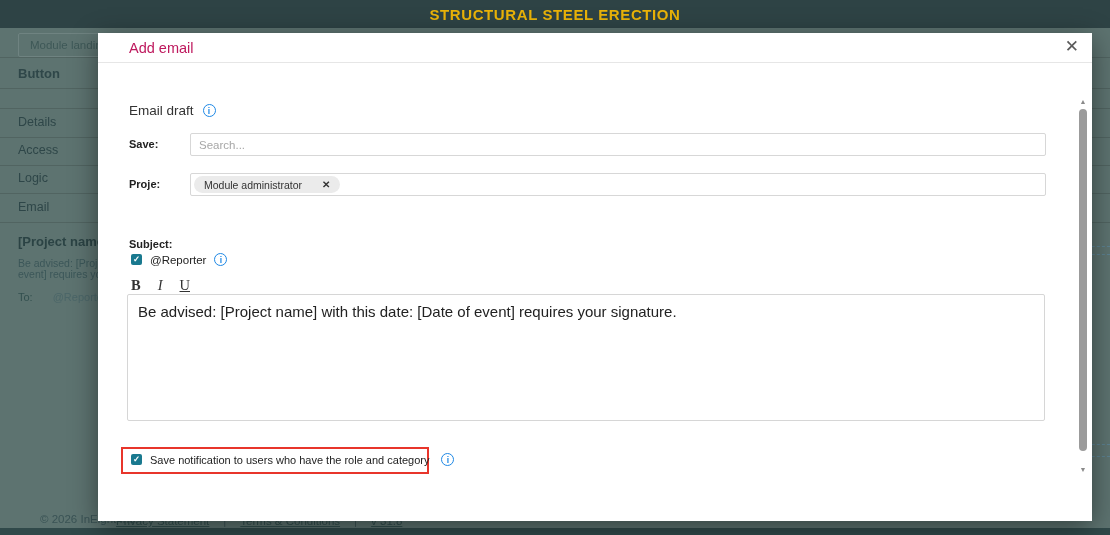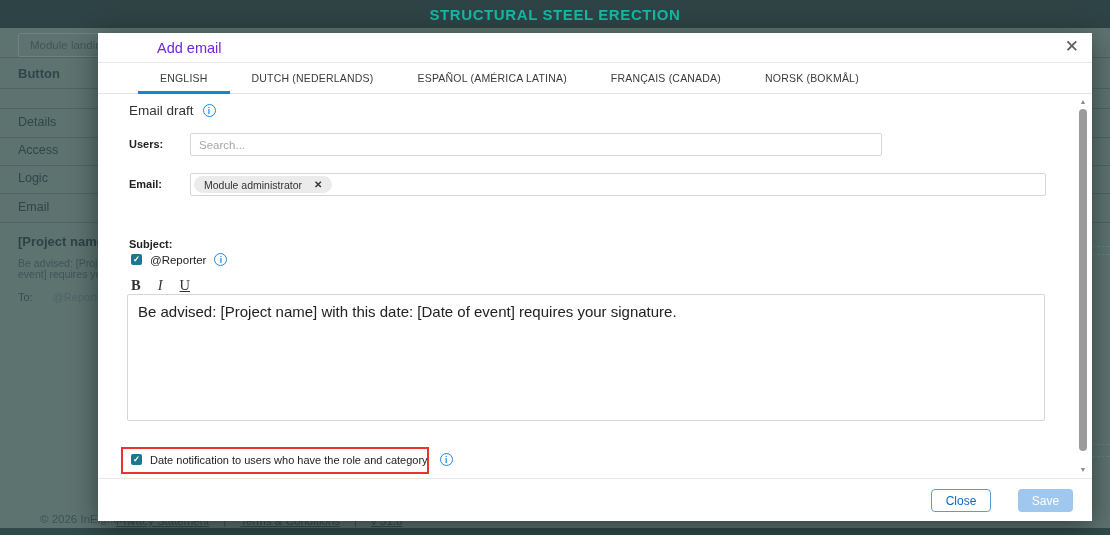--- a/index.html
+++ b/index.html
@@ -2,21 +2,21 @@
 <html><head>
 <meta charset="utf-8">
 <style>
   * { margin:0; padding:0; box-sizing:border-box; }
   html,body { width:1110px; height:535px; }
   body { position:relative; overflow:hidden; background:#5d7370; font-family:"Liberation Sans",sans-serif; }
 
   
   .topbar { position:absolute; top:0; left:0; width:1110px; height:28px; background:#2e4345;
             display:flex; align-items:center; justify-content:center; }
-  .topbar-title { color:#14b8a6; font-weight:bold; font-size:15px; letter-spacing:.6px; }
+  .topbar-title { color:#eab308; font-weight:bold; font-size:15px; letter-spacing:.6px; }
 
   .bg-tab { position:absolute; left:18px; top:33px; width:148px; height:24px;
             border:1px solid #6f8381; border-radius:2px; color:#3e5857; font-size:11.5px;
             display:flex; align-items:center; padding:0 11px; }
   .bg-section-title { position:absolute; left:18px; top:66px; font-size:13px; font-weight:bold; color:#2f4749; }
   .bg-line { position:absolute; left:0; width:1110px; height:1px; background:rgba(0,0,0,.13); }
   .bg-nav-item { position:absolute; left:18px; height:29px; line-height:29px; font-size:12.5px;
                  color:#2e4648; width:600px; }
   .bg-preview-title { position:absolute; left:18px; top:234px; font-size:13px; font-weight:bold; color:#2b4344; white-space:nowrap; }
   .bg-preview-line { position:absolute; left:18px; font-size:10.5px; color:#3c5759; white-space:nowrap; }
@@ -28,47 +28,47 @@
   .page-footer-links { position:absolute; left:116px; top:515px; display:flex; gap:14px; align-items:center;
                        font-size:11.5px; color:#33504f; }
   .page-footer-links a { color:#33504f; text-decoration:underline; }
   .page-footer-links .sep { color:#3a5355; }
   .bottom-strip { position:absolute; left:0; bottom:0; width:1110px; height:7px; background:#30494a; }
 
   
   .modal { position:absolute; left:98px; top:33px; width:994px; height:488px; background:#fff;
            box-shadow:0 6px 26px rgba(0,0,0,.45); z-index:10; }
   .modal-header { position:relative; height:30px; border-bottom:1px solid #e6e6e6; }
-  .modal-title { position:absolute; left:31px; top:0; line-height:30px; font-size:14.5px; color:#6d28d9;margin-left:28px; }
+  .modal-title { position:absolute; left:31px; top:0; line-height:30px; font-size:14.5px; color:#be185d; }
   .modal-close { position:absolute; right:13px; top:4px; font-size:17px; color:#5a5a5a; cursor:pointer;
                  line-height:20px; font-weight:normal; }
 
   .tabbar { position:relative; height:31px; border-bottom:1px solid #e3e3e3; display:flex; padding-left:40px; }
   .tab { position:relative; display:flex; align-items:center; padding:0 22px; font-size:10.5px;
          color:#3b3b3b; letter-spacing:.2px; cursor:pointer; white-space:nowrap; }
   .tab.active::after { content:""; position:absolute; left:0; right:0; bottom:-1px; height:3px; background:#1e7fd6; }
 
   .modal-content { position:absolute; left:0; top:62px; width:994px; height:380px; }
 
   .section-heading { position:absolute; left:31px; top:8px; font-size:13.5px; color:#333;
                      display:flex; align-items:center; gap:9px; }
   .info-icon { width:13px; height:13px; border:1.4px solid #1e88e5; border-radius:50%; color:#1e88e5;
                font-size:8.5px; font-weight:bold; display:inline-flex; align-items:center;
                justify-content:center; flex:0 0 auto; font-style:normal; }
 
   .field-label { position:absolute; left:31px; height:23px; line-height:23px; font-size:11px;
                  font-weight:bold; color:#222; }
-  .field-input { position:absolute; left:92px; width:692px; height:23px; border:1px solid #d7d7d7;
+  .field-input { position:absolute; left:92px; width:856px; height:23px; border:1px solid #d7d7d7;
                  border-radius:2px; font-size:11.5px; color:#333; padding:0 8px;
                  font-family:"Liberation Sans",sans-serif; background:#fff; }
   .field-input::placeholder { color:#a7a7a7; }
   .chip-field { position:absolute; left:92px; width:856px; height:23px; border:1px solid #d7d7d7;
                 border-radius:2px; display:flex; align-items:center; padding:0 3px; }
   .chip { background:#ebebeb; border-radius:10px; height:17px; display:inline-flex; align-items:center;
-          padding:0 10px; font-size:10.5px; color:#333; gap:12px; }
+          padding:0 10px; font-size:10.5px; color:#333; gap:20px; }
   .chip-x { font-size:10px; font-weight:bold; color:#333; cursor:pointer; }
 
   .checkbox { width:11px; height:11px; background:#19798f; border-radius:2px; display:inline-flex;
               align-items:center; justify-content:center; color:#fff; font-size:8.5px; font-weight:bold;
               flex:0 0 auto; cursor:pointer; line-height:11px; }
   .check-row { position:absolute; display:flex; align-items:center; gap:8px; font-size:11.5px; color:#222; }
 
   .editor-toolbar { position:absolute; left:33px; top:182px; display:flex; gap:17px; align-items:baseline; }
   .fmt-btn { font-family:"Liberation Serif",serif; font-size:14.5px; color:#333; cursor:pointer; }
   .fmt-b { font-weight:bold; }
@@ -148,39 +148,32 @@
 </div>
 <div class="bottom-strip"></div>
 
 <div class="modal">
 
   <div class="modal-header">
     <div class="modal-title">Add email</div>
     <div class="modal-close">✕</div>
   </div>
 
-  <div class="tabbar">
-    <div class="tab active">ENGLISH</div>
-    <div class="tab">DUTCH (NEDERLANDS)</div>
-    <div class="tab">ESPAÑOL (AMÉRICA LATINA)</div>
-    <div class="tab">FRANÇAIS (CANADA)</div>
-    <div class="tab">NORSK (BOKMÅL)</div>
-  </div>
 
   <div class="modal-content">
 
     <div class="section-heading">
       <span>Email draft</span>
       <span class="info-icon">i</span>
     </div>
 
-    <div class="field-label" style="top:38px;">Users:</div>
+    <div class="field-label" style="top:38px;">Save:</div>
     <input class="field-input" style="top: 38px;" type="text" placeholder="Search...">
 
-    <div class="field-label" style="top:78px;">Email:</div>
+    <div class="field-label" style="top:78px;">Proje:</div>
     <div class="chip-field" style="top:78px;">
       <span class="chip">
         <span>Module administrator</span>
         <span class="chip-x">✕</span>
       </span>
     </div>
 
     <div class="field-label" style="top:138px;">Subject:</div>
 
     <div class="check-row" style="left:33px; top:158px;">
@@ -193,29 +186,25 @@
       <span class="fmt-btn fmt-b">B</span>
       <span class="fmt-btn fmt-i">I</span>
       <span class="fmt-btn fmt-u">U</span>
     </div>
 
     <textarea class="editor-body" style="">Be advised: [Project name] with this date: [Date of event] requires your signature.</textarea>
 
     <div class="annotation-box"></div>
     <div class="check-row notif-row">
       <span class="checkbox">✓</span>
-      <span>Date notification to users who have the role and category</span>
+      <span>Save notification to users who have the role and category</span>
       <span class="info-icon">i</span>
     </div>
   </div>
 
   <div class="scrollbar">
     <div class="scroll-arrow scroll-up">▲</div>
     <div class="scroll-thumb"></div>
     <div class="scroll-arrow scroll-down">▼</div>
   </div>
 
-  <div class="modal-footer">
-    <div class="btn btn-close">Close</div>
-    <div class="btn btn-save">Save</div>
-  </div>
 
 </div>
 
 </body></html>

